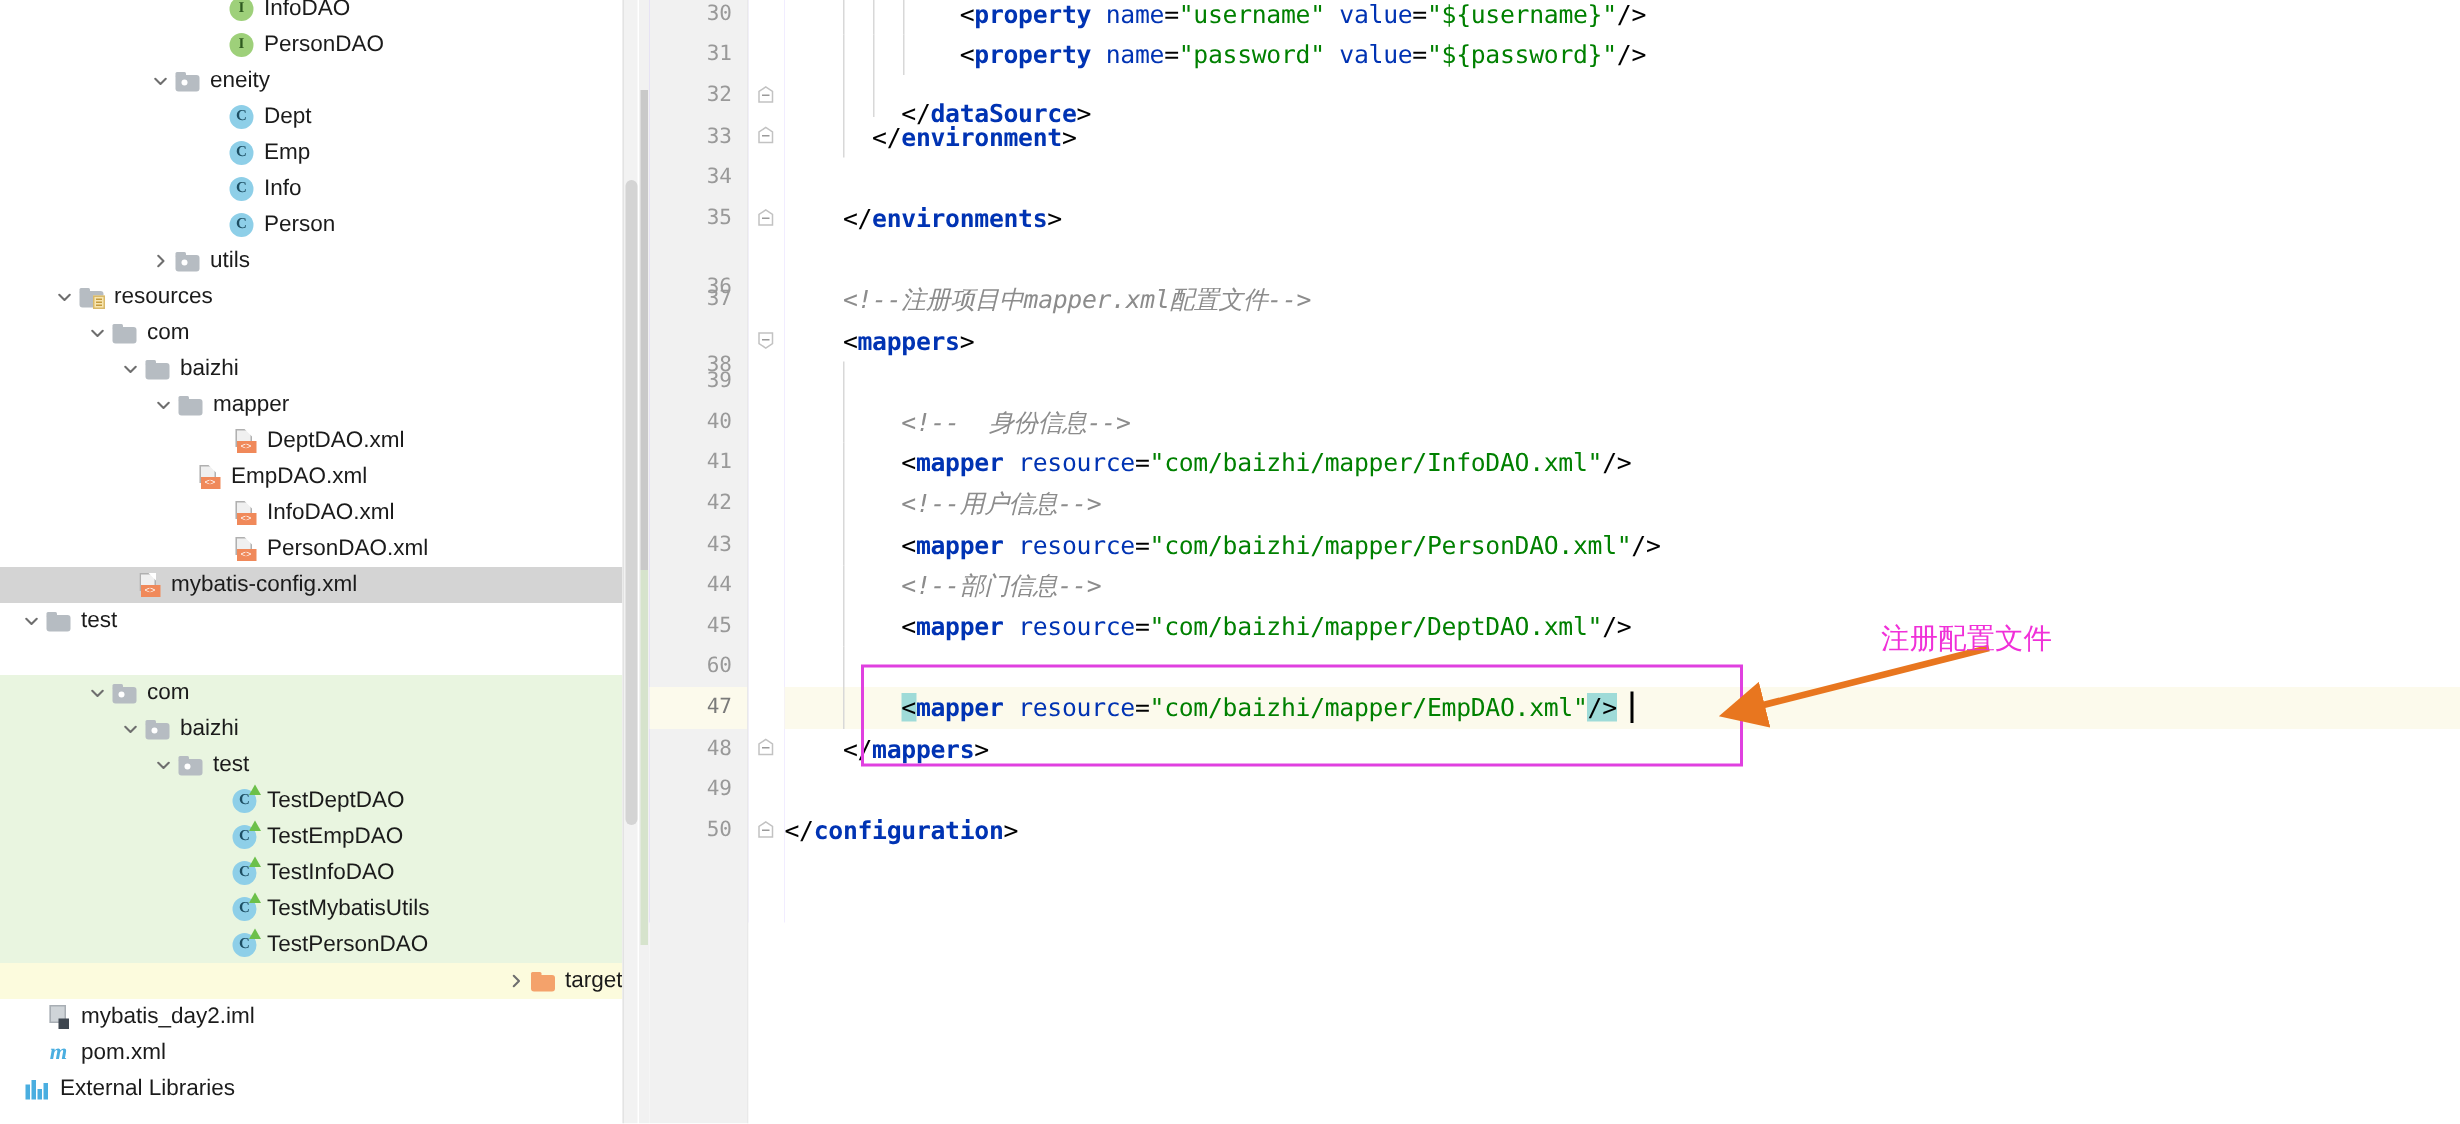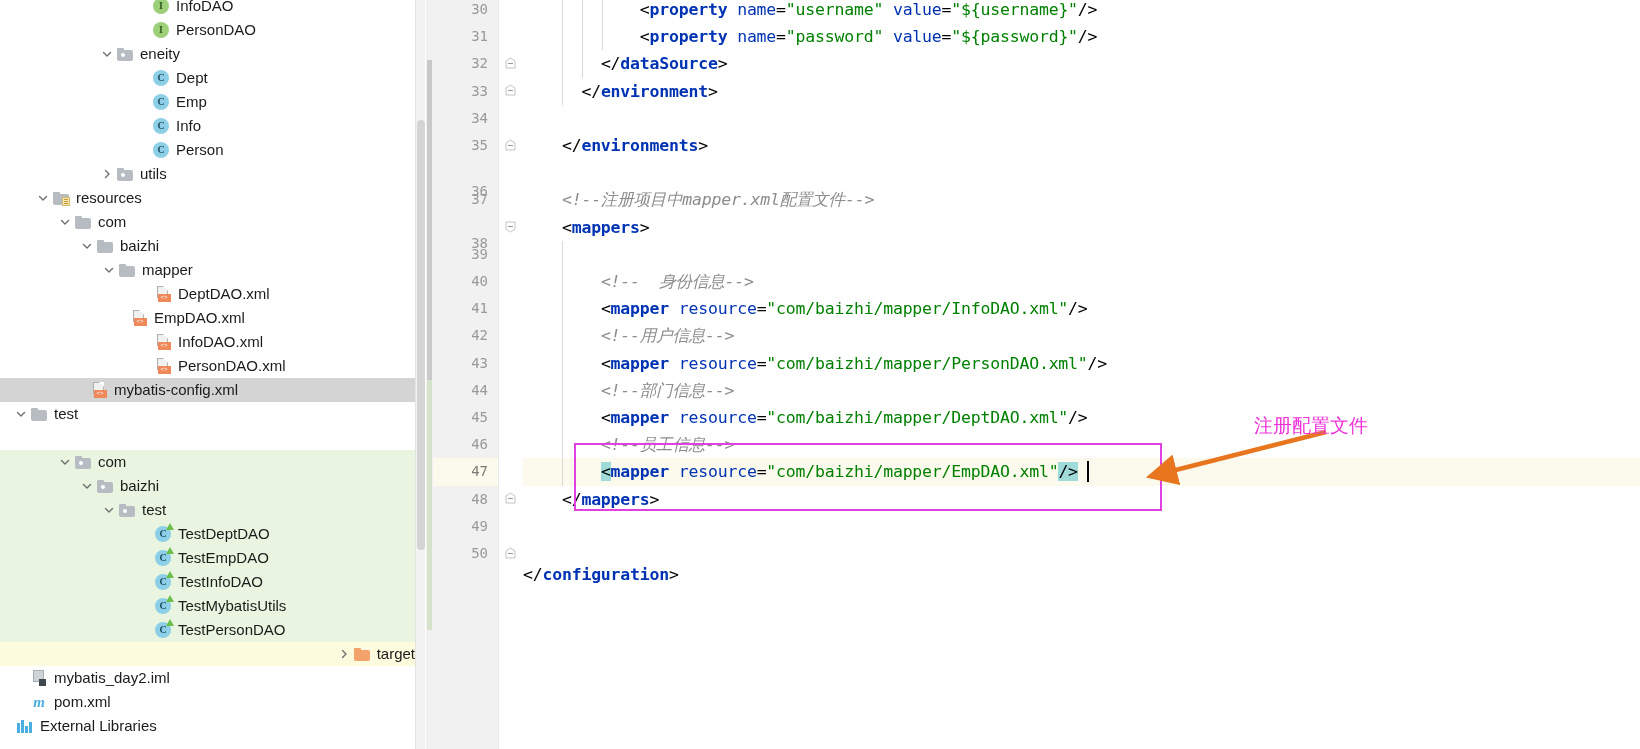--- a/index.html
+++ b/index.html
@@ -547,21 +547,21 @@
         <div class="eline" style="top: 349.6px; height: 27.2px; line-height: 27.2px;">
           <span class="lnum" style="line-height: 27.2px;">43</span>
         </div>
         <div class="eline" style="top: 376.8px; height: 27.2px; line-height: 27.2px;">
           <span class="lnum" style="line-height: 27.2px;">44</span>
         </div>
         <div class="eline" style="top: 404px; height: 27.2px; line-height: 27.2px;">
           <span class="lnum" style="line-height: 27.2px;">45</span>
         </div>
         <div class="eline" style="top: 431.2px; height: 27.2px; line-height: 27.2px;">
-          <span class="lnum" style="line-height: 27.2px;">46</span>
+          <span class="lnum" style="line-height: 27.2px;">60</span>
         </div>
         <div class="eline hl-row-num" style="top: 458.4px; height: 27.2px; line-height: 27.2px;">
           <span class="lnum cur" style="line-height: 27.2px;">47</span>
         </div>
         <div class="eline" style="top: 485.6px; height: 27.2px; line-height: 27.2px;">
           <span class="lnum" style="line-height: 27.2px;">48</span>
         </div>
         <div class="eline" style="top: 512.8px; height: 27.2px; line-height: 27.2px;">
           <span class="lnum" style="line-height: 27.2px;">49</span>
         </div>
@@ -616,21 +616,21 @@
         </div>
         <div class="eline" style="top: 23.2px; height: 27.2px; line-height: 27.2px;">
           <div class="iguide" style="left: 39.22px; top: 0px; height: 27.2px;"></div>
           <div class="iguide" style="left: 59.08px; top: 0px; height: 27.2px;"></div>
           <div class="iguide" style="left: 78.94px; top: 0px; height: 27.2px;"></div>
           <span class="codetext" style="line-height: 27.2px;"><span class="t-punct">            </span><span class="t-punct">&lt;</span><span class="t-tag">property</span><span class="t-punct"> </span><span class="t-attr">name</span><span class="t-punct">=</span><span class="t-val">"password"</span><span class="t-punct"> </span><span class="t-attr">value</span><span class="t-punct">=</span><span class="t-val">"${password}"</span><span class="t-punct">/&gt;</span></span>
         </div>
         <div class="eline" style="top: 50.4px; height: 27.2px; line-height: 27.2px;">
           <div class="iguide" style="left: 39.22px; top: 0px; height: 27.2px;"></div>
           <div class="iguide" style="left: 59.08px; top: 0px; height: 27.2px;"></div>
-          <span class="codetext" style="line-height: 27.2px;"><span class="t-punct">        </span><span class="t-punct">&lt;/</span><span class="t-tag">dataSource</span><span class="t-punct">&gt;</span></span>
+          <span class="codetext" style="line-height: 27.2px; margin-top: 12px;"><span class="t-punct">        </span><span class="t-punct">&lt;/</span><span class="t-tag">dataSource</span><span class="t-punct">&gt;</span></span>
         </div>
         <div class="eline" style="top: 77.6px; height: 27.2px; line-height: 27.2px;">
           <div class="iguide" style="left: 39.22px; top: 0px; height: 27.2px;"></div>
           <span class="codetext" style="line-height: 27.2px;"><span class="t-punct">      </span><span class="t-punct">&lt;/</span><span class="t-tag">environment</span><span class="t-punct">&gt;</span></span>
         </div>
         <div class="eline" style="top: 104.8px; height: 27.2px; line-height: 27.2px;">
           <span class="codetext" style="line-height: 27.2px;"></span>
         </div>
         <div class="eline" style="top: 132px; height: 27.2px; line-height: 27.2px;">
           <span class="codetext" style="line-height: 27.2px;"><span class="t-punct">    </span><span class="t-punct">&lt;/</span><span class="t-tag">environments</span><span class="t-punct">&gt;</span></span>
@@ -667,34 +667,33 @@
         <div class="eline" style="top: 376.8px; height: 27.2px; line-height: 27.2px;">
           <div class="iguide" style="left: 39.22px; top: 0px; height: 27.2px;"></div>
           <span class="codetext" style="line-height: 27.2px;"><span class="t-punct">        </span><span class="t-cmt">&lt;!--部门信息--&gt;</span></span>
         </div>
         <div class="eline" style="top: 404px; height: 27.2px; line-height: 27.2px;">
           <div class="iguide" style="left: 39.22px; top: 0px; height: 27.2px;"></div>
           <span class="codetext" style="line-height: 27.2px;"><span class="t-punct">        </span><span class="t-punct">&lt;</span><span class="t-tag">mapper</span><span class="t-punct"> </span><span class="t-attr">resource</span><span class="t-punct">=</span><span class="t-val">"com/baizhi/mapper/DeptDAO.xml"</span><span class="t-punct">/&gt;</span></span>
         </div>
         <div class="eline" style="top: 431.2px; height: 27.2px; line-height: 27.2px;">
           <div class="iguide" style="left: 39.22px; top: 0px; height: 27.2px;"></div>
-          <span class="codetext" style="line-height: 27.2px;"><span class="t-punct">        </span><span class="t-cmt">&lt;!--员工信息--&gt;</span></span>
         </div>
         <div class="eline hl-row" style="top: 458.4px; height: 27.2px; line-height: 27.2px;">
           <div class="iguide" style="left: 39.22px; top: 0px; height: 27.2px;"></div>
           <span class="codetext" style="line-height: 27.2px;"><span class="t-punct">        </span><span class="t-punct sel">&lt;</span><span class="t-tag">mapper</span><span class="t-punct"> </span><span class="t-attr">resource</span><span class="t-punct">=</span><span class="t-val">"com/baizhi/mapper/EmpDAO.xml"</span><span class="t-punct sel">/&gt;</span></span>
         </div>
         <div class="eline" style="top: 485.6px; height: 27.2px; line-height: 27.2px;">
           <span class="codetext" style="line-height: 27.2px;"><span class="t-punct">    </span><span class="t-punct">&lt;/</span><span class="t-tag">mappers</span><span class="t-punct">&gt;</span></span>
         </div>
         <div class="eline" style="top: 512.8px; height: 27.2px; line-height: 27.2px;">
           <span class="codetext" style="line-height: 27.2px;"></span>
         </div>
         <div class="eline" style="top: 540px; height: 27.2px; line-height: 27.2px;">
-          <span class="codetext" style="line-height: 27.2px; margin-top: 21px;"><span class="t-punct"></span><span class="t-punct">&lt;/</span><span class="t-tag">configuration</span><span class="t-punct">&gt;</span></span>
+          <span class="codetext" style="line-height: 27.2px;"><span class="t-punct"></span><span class="t-punct">&lt;/</span><span class="t-tag">configuration</span><span class="t-punct">&gt;</span></span>
         </div>
         <div style="position: absolute; left: 564.01px; top: 461.4px; width: 2px; height: 21px; background: rgb(0, 0, 0);"></div>
       </div>
   </div>
 
   <div id="annbox" style="left: 574px; top: 443px; width: 588px; height: 68px;"></div>
   <svg id="annarrow" width="240" height="90" style="left:1130px; top:420px;">
     <defs>
       <marker id="ahead" markerWidth="7" markerHeight="7" refX="5.6" refY="3.5" orient="auto">
         <polygon points="0,0 7,3.5 0,7" fill="#e8761f"></polygon>

